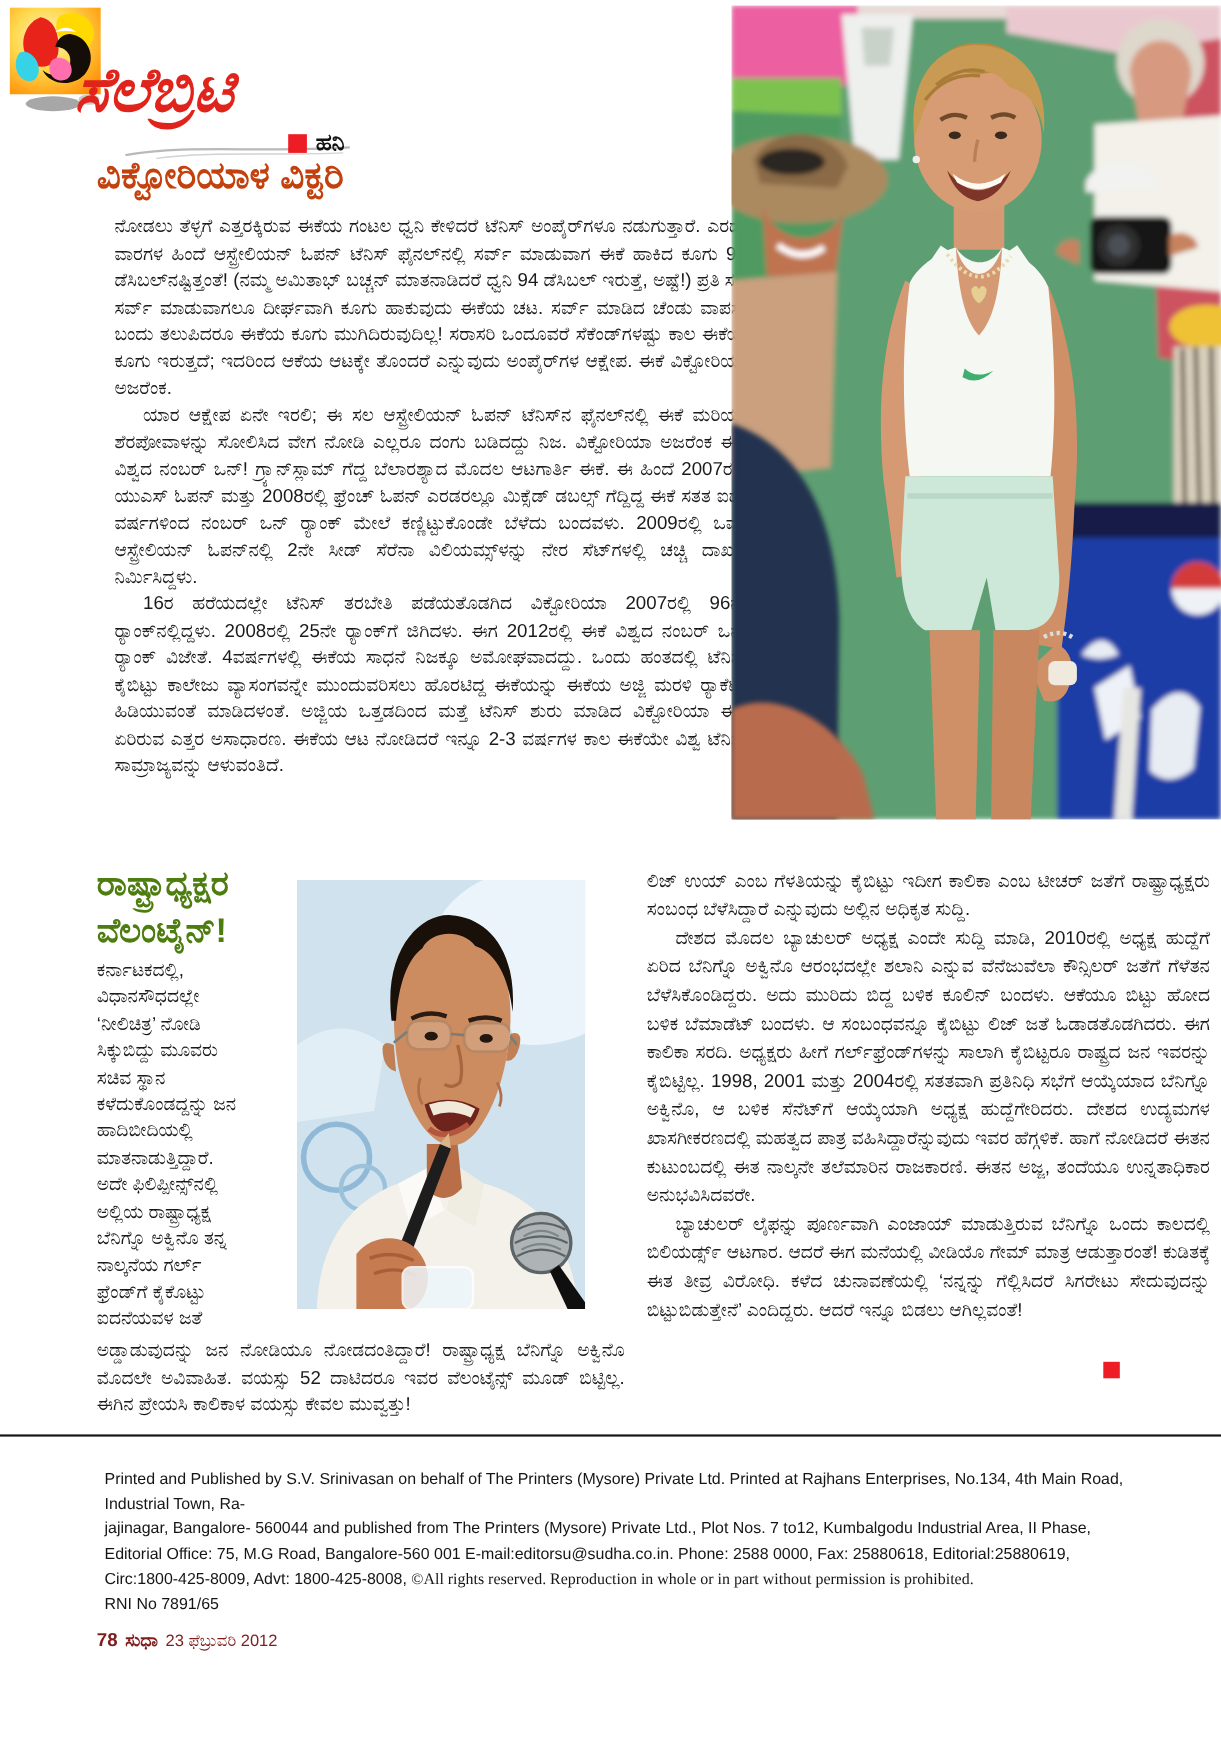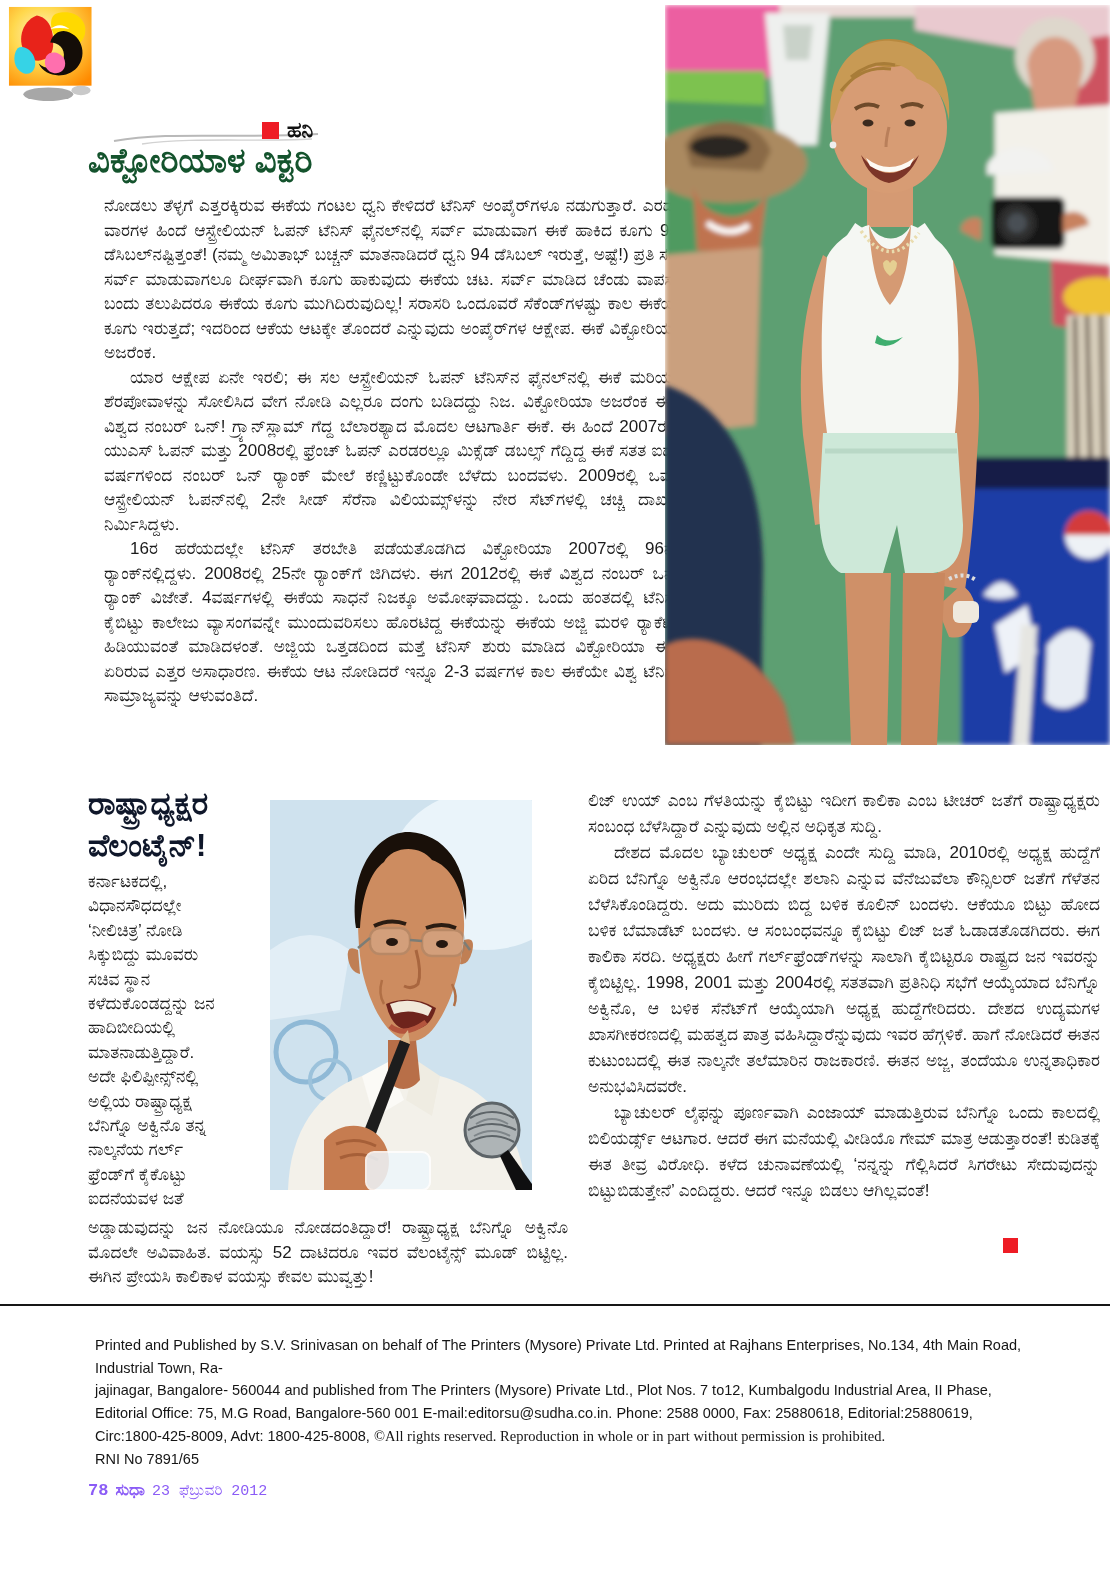--- a/index.html
+++ b/index.html
@@ -10,42 +10,42 @@
   
   .logo{left:8px;top:4px;width:96px;height:100px;}
   .masthead{left:68px;top:52px;width:220px;font-size:56px;line-height:60px;font-weight:bold;
             font-style:italic;color:#e0241c;letter-spacing:-1px;}
   .swoosh{left:112px;top:128px;width:210px;height:18px;}
   .section-tag{left:262px;top:118px;display:flex;align-items:center;gap:8px;text-align:center;}
   .tag-square{width:17px;height:17px;background:#ee1c25;display:inline-block;}
   .tag-label{font-size:21px;font-weight:bold;color:#111;}
 
   
-  .headline1{left:88px;top:141px;font-size:34px;font-weight:bold;color:#14532d;}
+  .headline1{left:88px;top:141px;font-size:34px;font-weight:bold;color:#c2410c;}
   .body1{left:88px;top:194px;width:575px;font-size:17px;line-height:24.5px;text-align:justify;margin-left:16px;}
   .body1 p{margin:0;}
   .ind{text-indent:26px;}
 
   .photo1{left:665px;top:5px;width:445px;height:740px;}
   .photo1 svg,.photo2 svg,.logo svg,.swoosh svg{display:block;width:100%;height:100%;}
 
   
-  .headline2{left:88px;top:783px;font-size:31px;line-height:42px;font-weight:bold;color:#0f172a;}
+  .headline2{left:88px;top:783px;font-size:31px;line-height:42px;font-weight:bold;color:#4d7c0f;}
   .leftcol{left:88px;top:870px;width:185px;font-size:17px;line-height:24.4px;}
   .photo2{left:270px;top:800px;width:262px;height:390px;}
   .leftbottom{left:88px;top:1216px;width:480px;font-size:17px;line-height:24.5px;text-align:justify;}
   .rightcol{left:588px;top:788px;width:512px;font-size:17px;line-height:26px;text-align:justify;}
   .rightcol p{margin:0;}
   .end-square{left:1003px;top:1238px;width:15px;height:15px;background:#ee1c25;}
 
   
   .rule{left:0;top:1304px;width:1110px;height:2px;background:#161616;}
   .imprint{left:95px;top:1334px;width:950px;font-size:14.5px;line-height:22.7px;color:#151515;}
   .imprint .serif{font-family:"Liberation Serif",serif;}
-  .pagefoot{left:88px;top:1481px;font-size:15px;color:#8b5cf6;display:flex;align-items:baseline;gap:7px;font-family:Liberation Mono, monospace;}
+  .pagefoot{left:88px;top:1481px;font-size:15px;color:#7f1d1d;display:flex;align-items:baseline;gap:7px;}
   .pagefoot .num{font-weight:bold;font-size:17px;}
   .pagefoot .mag{font-weight:bold;font-size:16px;}
 </style>
 </head>
 <body>
 
 <div class="page">
 
   <div class="abs logo">
     <svg viewBox="0 0 100 100">
@@ -61,20 +61,21 @@
       <path d="M50,8 C68,2 84,14 80,30 C76,44 60,46 52,36 C44,26 42,12 50,8 Z" fill="#ffd900"></path>
       <path d="M10,44 C4,52 6,66 16,70 C24,73 30,66 28,56 C26,46 16,40 10,44 Z" fill="#36d3e6"></path>
       <path d="M58,26 C76,28 84,50 72,64 C60,77 38,74 32,60 C40,68 56,66 58,54 C60,44 52,38 44,38 C46,30 52,26 58,26 Z" fill="#140d08"></path>
       <path d="M40,52 C36,60 40,70 50,70 C58,70 62,62 58,54 C54,48 44,46 40,52 Z" fill="#ff6fae"></path>
       <path d="M44,24 q10,-8 20,0 q-10,-2 -20,0 Z" fill="#ffffff"></path>
       <ellipse cx="42" cy="92" rx="26" ry="7" fill="#a7a7a7"></ellipse>
       <ellipse cx="76" cy="88" rx="10" ry="5" fill="#c9c9c9"></ellipse>
     </svg>
   </div>
 
+  <div class="abs masthead">ಸೆಲೆಬ್ರಿಟಿ</div>
 
   <div class="abs swoosh">
     <svg viewBox="0 0 210 18" preserveAspectRatio="none">
       <path d="M2,13 C60,3 120,11 206,6" stroke="#b9b9b9" stroke-width="2" fill="none"></path>
       <path d="M30,16 C80,9 140,14 200,11" stroke="#d2d2d2" stroke-width="1.3" fill="none"></path>
     </svg>
   </div>
 
   <div class="abs section-tag">
     <span class="tag-square"></span>

